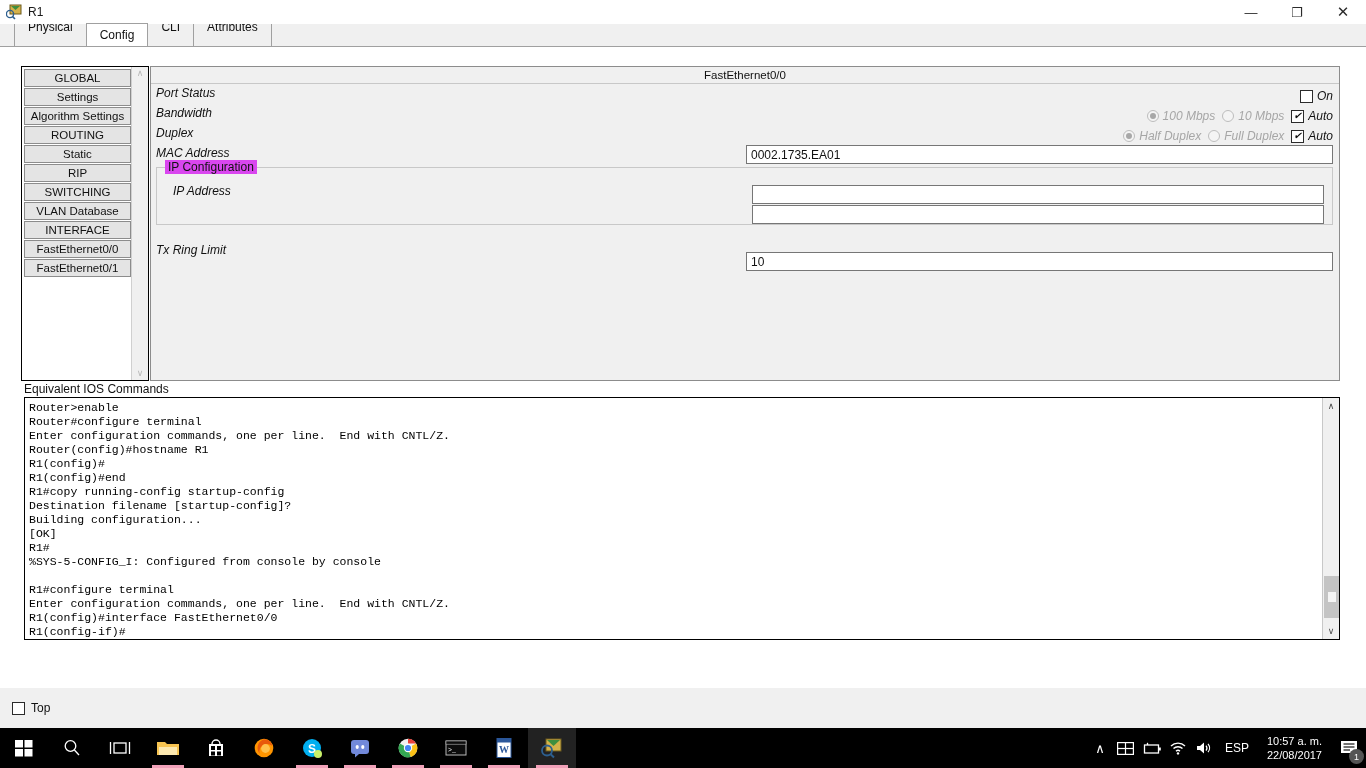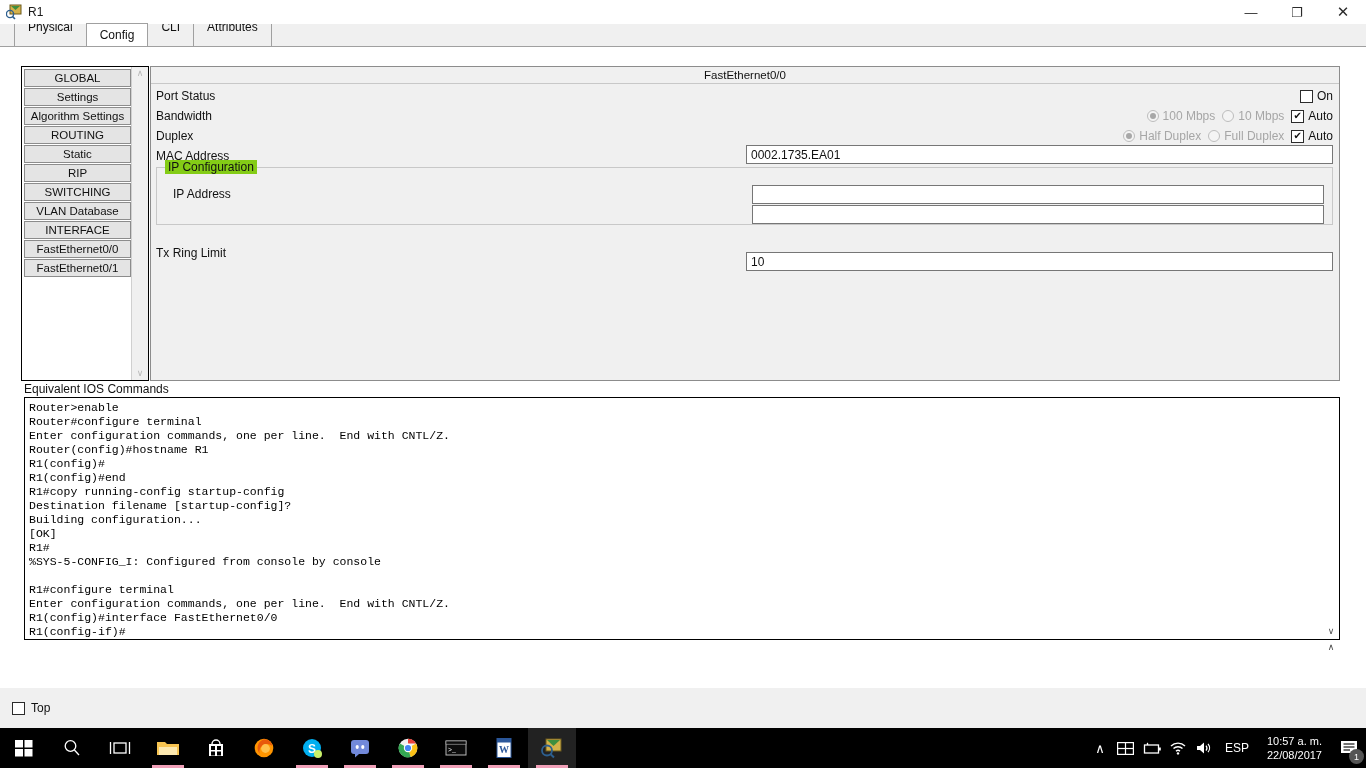--- a/index.html
+++ b/index.html
@@ -91,23 +91,23 @@
     background: #f0f0f0;
   }
   .panel-header {
     height: 17px; background: #f0f0f0;
     border-bottom: 1px solid #c8c8c8;
     display: flex; align-items: center; justify-content: center;
     font-size: 11.5px; color: #111;
   }
   .row {
     position: relative; height: 20px;
-    display: flex; align-items: center;
+    display: flex; align-items: flex-start;
     padding-left: 5px;
-    font-size: 12px; color: #111;
+    font-size: 12px; color: #111; font-style: italic;
   }
   .row-label { white-space: nowrap; }
   .right-ctrls {
     position: absolute; right: 6px; top: 0; height: 20px;
     display: flex; align-items: center; gap: 7px;
     font-size: 12px;
   }
   .ctl { display: flex; align-items: center; gap: 4px; white-space: nowrap; }
   .ctl.disabled { color: #a6a6a6; }
 
@@ -137,36 +137,35 @@
     padding-left: 4px;
   }
 
   .group {
     position: absolute; left: 5px; right: 6px;
     border: 1px solid #c8c8c8;
     background: #f0f0f0;
   }
   .group-title {
     position: absolute; left: 8px; top: -8px;
-    background: #84cc16; padding: 0 3px;
+    background: #d946ef; padding: 0 3px;
     font-size: 12px; color: #111;
   }
 
   
   .ios-label {
     position: absolute; left: 24px; top: 334px;
     font-size: 12px; color: #111;
   }
   .console {
     position: absolute; left: 24px; top: 349px;
     right: 26px; height: 243px;
     border: 1px solid #000000;
     background: #ffffff;
     display: flex;
-    align-items: flex-end;
   }
   .console-text {
     flex: 1; padding: 3px 0 0 4px;
     font-family: "Liberation Mono", monospace;
     font-size: 11.5px; line-height: 14px;
     color: #000; white-space: pre;
     overflow: hidden;
   }
   .console-scroll {
     width: 17px; background: #f0f0f0;

